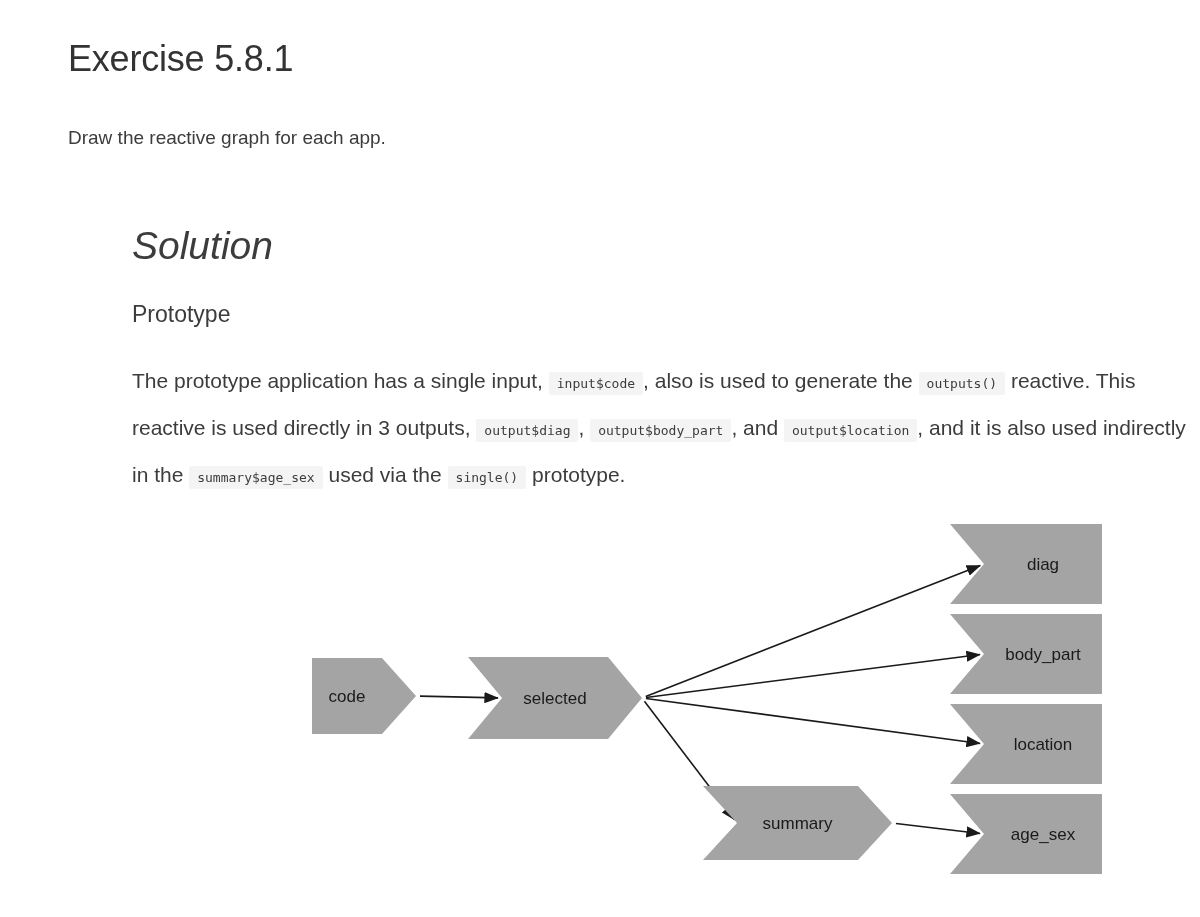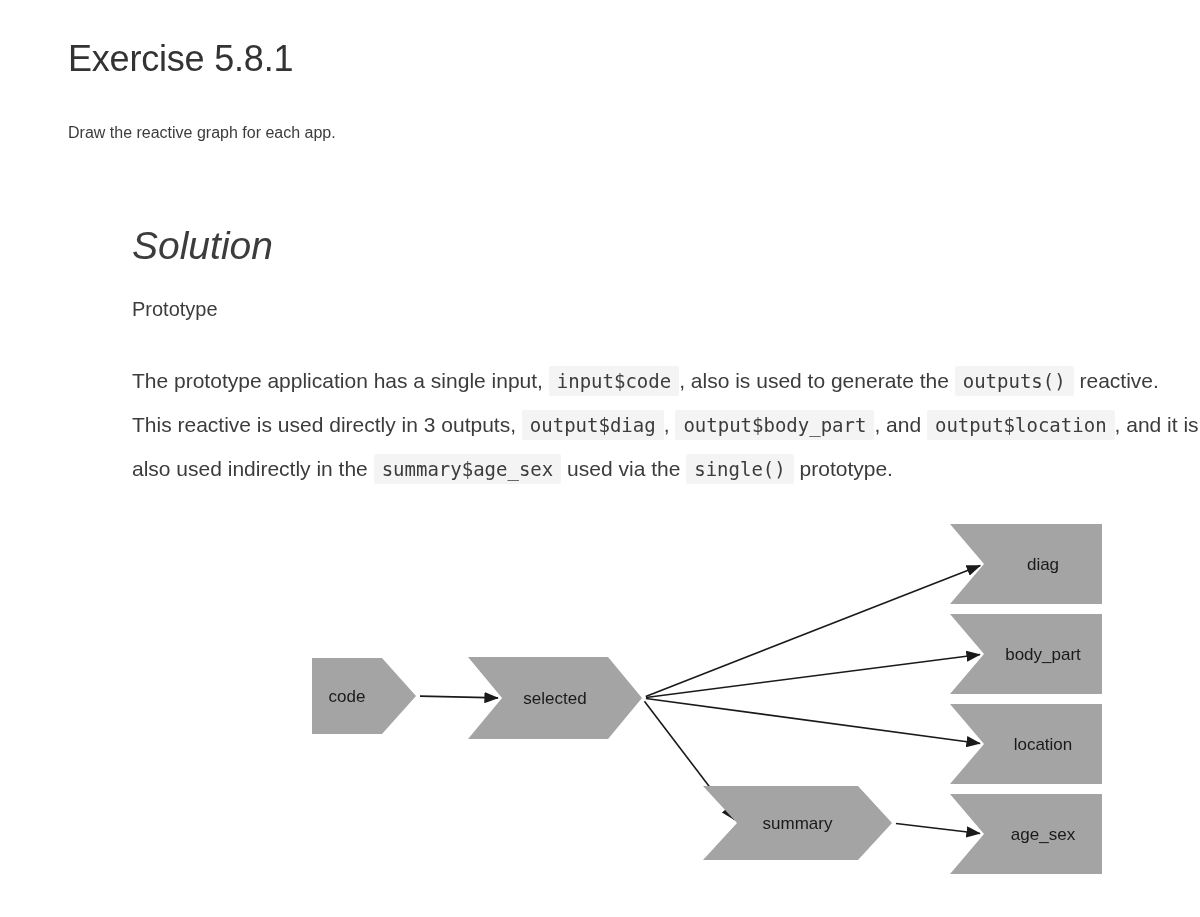--- a/index.html
+++ b/index.html
@@ -20,50 +20,50 @@
     position: absolute;
     left: 48px; top: 14px;
     font-size: 36px;
     font-weight: 400;
     letter-spacing: -0.2px;
     color: #333333;
   }
   .intro {
     position: absolute;
     left: 48px; top: 108px;
-    font-size: 16px;
+    font-size: 19px;
     font-weight: 400;
     color: #3c3c3c;
   }
   .h-solution {
     position: absolute;
     left: 112px; top: 192px;
     font-size: 39px;
     font-style: italic;
     font-weight: 400;
     color: #3c3c3c;
   }
   .h-prototype {
     position: absolute;
     left: 112px; top: 278px;
-    font-size: 20px;
+    font-size: 23px;
     font-weight: 400;
     color: #3c3c3c;
   }
   .para {
     position: absolute;
     left: 112px; top: 338px;
     width: 1070px;
     font-size: 21px;
     line-height: 44px;
     color: #3c3c3c;
   }
   code.cd {
     font-family: "DejaVu Sans Mono", monospace;
-    font-size: 19px;
+    font-size: 13px;
     background: #f4f4f4;
     color: #3c3c3c;
     padding: 4px 8px;
     border-radius: 2px;
     white-space: nowrap;
   }
 
   
   .diagram {
     position: absolute;

